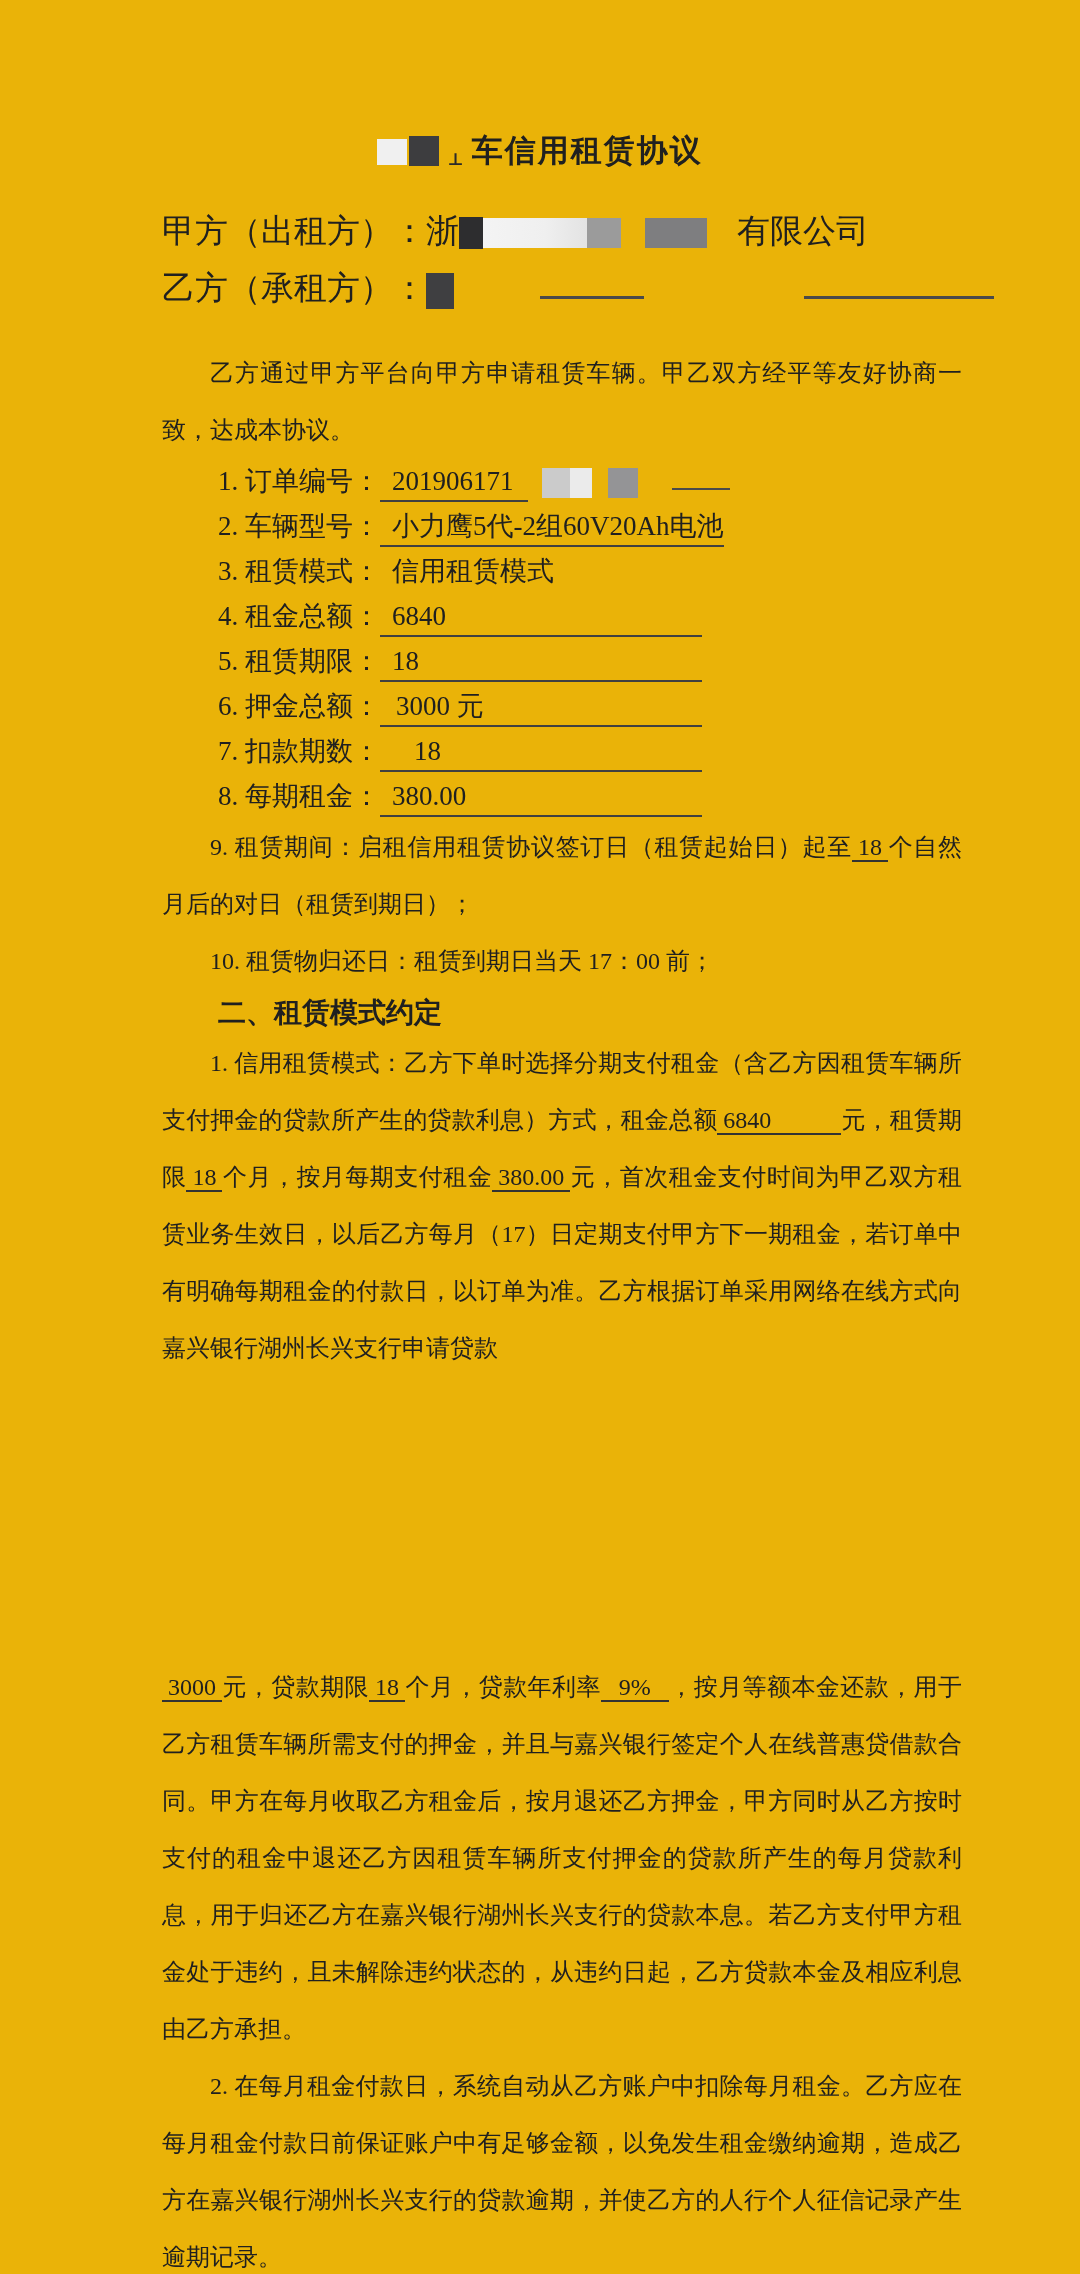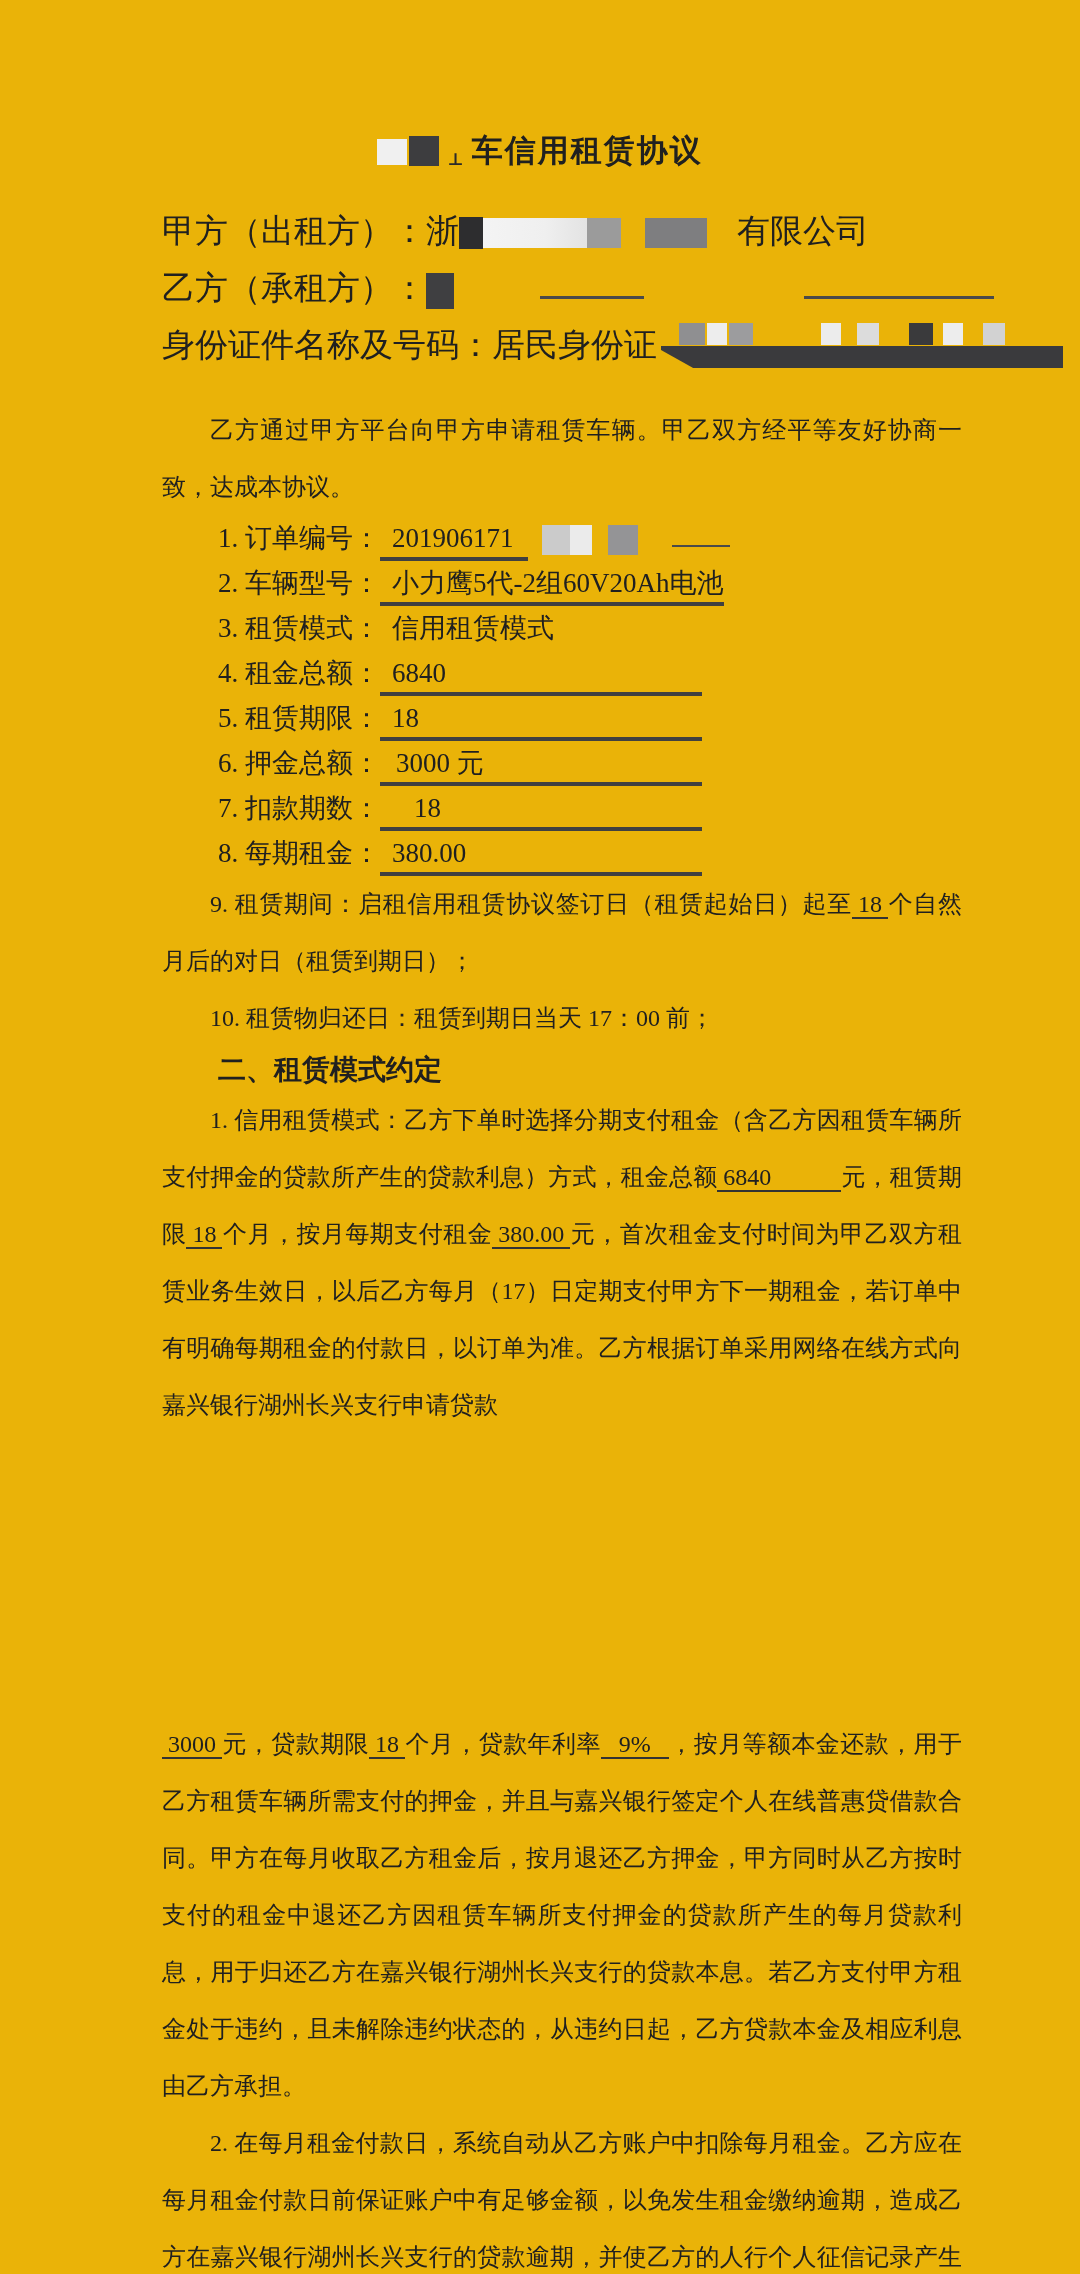--- a/index.html
+++ b/index.html
@@ -57,21 +57,21 @@
   .sq8{left:322px;width:22px;background:#d2d2d2;}
 
   
   .para{font-size:24px;line-height:57px;text-align:justify;}
   .indent{text-indent:2em;}
   .intro{margin-top:26px;}
   .h-bold{font-size:28px;font-weight:bold;line-height:45px;padding-left:56px;}
 
   
   .item{font-size:27px;line-height:45px;padding-left:56px;white-space:nowrap;}
-  .field{display:inline-block;min-width:322px;border-bottom:4px solid #404040;
+  .field{display:inline-block;min-width:322px;border-bottom:2px solid #404040;
     padding-left:12px;box-sizing:border-box;line-height:38px;vertical-align:baseline;}
   .field.noline{border-bottom:none;}
   .f-sm{min-width:148px;}
   .pad30{padding-left:34px;}
   .pad16{padding-left:16px;}
   .blk-o1{width:28px;height:30px;background:#cbcbcb;vertical-align:-8px;margin-left:14px;}
   .blk-o2{width:22px;height:30px;background:#ebebeb;vertical-align:-8px;}
   .blk-o3{width:30px;height:30px;background:#949496;vertical-align:-8px;margin-left:16px;}
   .u-short{display:inline-block;width:58px;border-bottom:2px solid #4a4a4a;height:1em;margin-left:34px;}
 
@@ -91,33 +91,20 @@
   </div>
 
   <div class="content">
 
     <div class="party">
       <div class="party-line">
         <span>甲方（出租方）：</span><span>浙</span><span class="blk blk-a1"></span><span class="blk strip-light"></span><span class="blk blk-a2"></span><span class="blk blk-a3"></span><span class="gap30"></span><span>有限公司</span>
       </div>
       <div class="party-line">
         <span>乙方（承租方）：</span><span class="blk blk-b1"></span><span class="sig-line sig-short"></span><span class="sig-line sig-long"></span>
-      </div>
-      <div class="party-line">
-        <span>身份证件名称及号码：居民身份证</span><span class="id-redact">
-          <span class="id-sq sq1"></span>
-          <span class="id-sq sq2"></span>
-          <span class="id-sq sq3"></span>
-          <span class="id-sq sq4"></span>
-          <span class="id-sq sq5"></span>
-          <span class="id-sq sq6"></span>
-          <span class="id-sq sq7"></span>
-          <span class="id-sq sq8"></span>
-          <span class="id-bar"></span>
-        </span>
       </div>
     </div>
 
     <div class="para indent intro">乙方通过甲方平台向甲方申请租赁车辆。甲乙双方经平等友好协商一致，达成本协议。</div>
 
 
     <div class="item">
       <span>1. 订单编号：</span><span class="field f-sm">201906171</span><span class="blk blk-o1"></span><span class="blk blk-o2"></span><span class="blk blk-o3"></span><span class="u-short"></span>
     </div>
     <div class="item">

